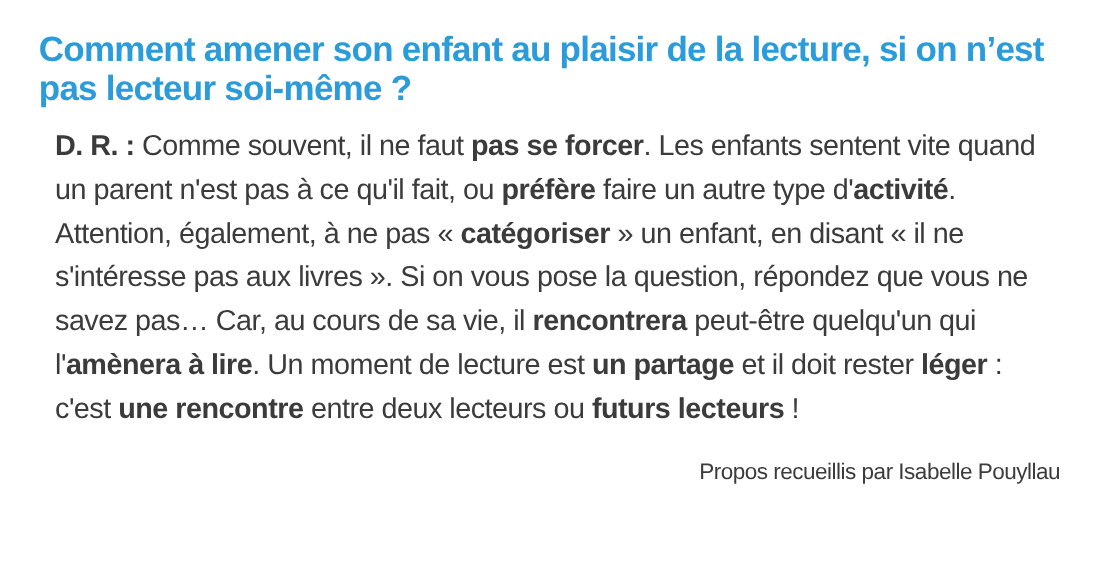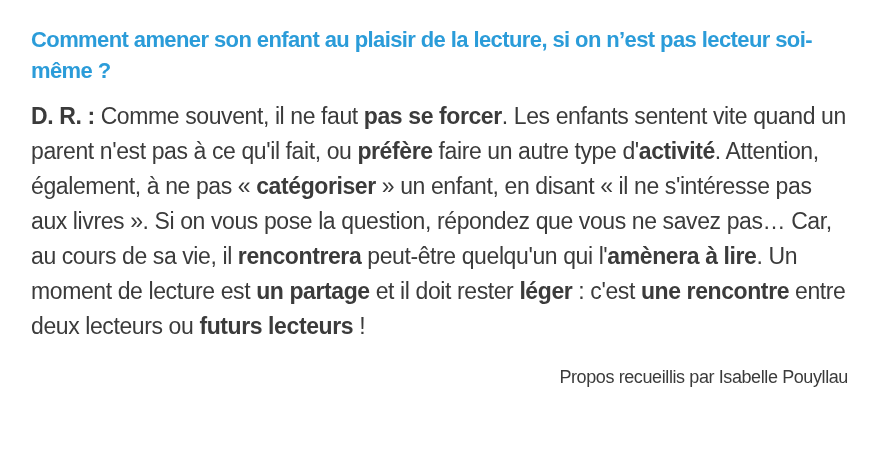--- a/index.html
+++ b/index.html
@@ -17,33 +17,33 @@
     height: 459px;
     background: var(--bg);
     font-family: "Liberation Sans", "DejaVu Sans", sans-serif;
     overflow: hidden;
   }
   .content {
     padding: 24px 30px 0 31px;
   }
   .question {
     color: var(--accent);
-    font-size: 22px;
+    font-size: 28px;
     font-weight: 700;
     line-height: 31px;
     letter-spacing: -0.6px;
     margin: 0 0 13px 0;
   }
   .answer {
     color: var(--text);
     font-size: 23px;
     font-weight: 400;
     line-height: 35px;
     letter-spacing: -0.4px;
-    margin: 0;
+    margin: 13px;
   }
   .answer strong, .answer b {
     font-weight: 700;
   }
   .byline {
     color: var(--text);
     font-size: 18px;
     font-weight: 400;
     letter-spacing: -0.4px;
     line-height: 30px;

